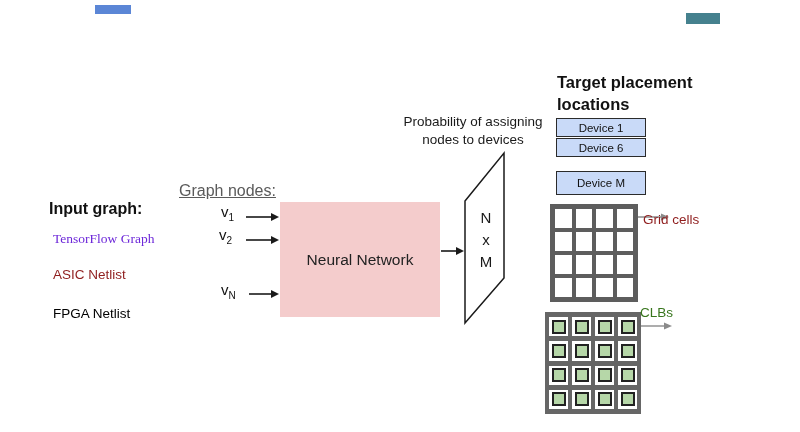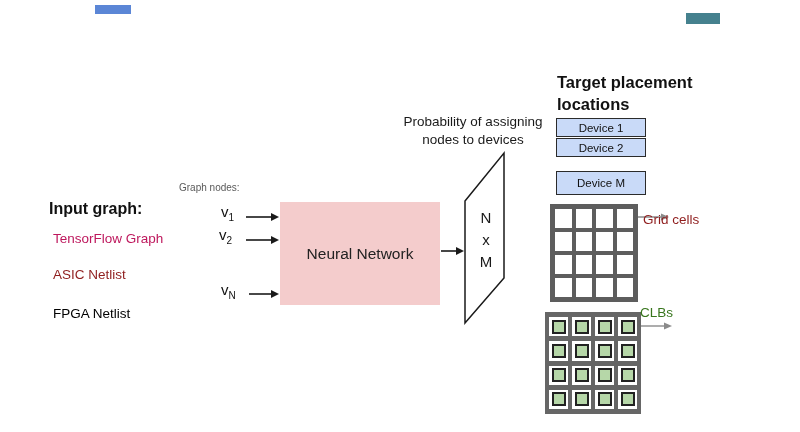--- a/index.html
+++ b/index.html
@@ -7,32 +7,32 @@
           font-family:"Liberation Sans",sans-serif;overflow:hidden;color:#111;}
   .abs{position:absolute;}
   .svg-layer{position:absolute;left:0;top:0;width:800px;height:432px;pointer-events:none;}
 
   .decor-rect{position:absolute;}
   .decor-blue{left:95px;top:5px;width:36px;height:9px;background:#5b86d6;}
   .decor-teal{left:686px;top:13px;width:34px;height:11px;background:#45818e;}
 
   .input-heading{left:49px;top:186px;font-size:16px;font-weight:bold;color:#111;margin-top:14px;}
   .input-item{font-size:13.5px;}
-  .item-tf{left:53px;top:231px;color:#be185d;}
+  .item-tf{left:53px;top:231px;color:#6d28d9;font-family:Liberation Serif, serif;}
   .item-asic{left:53px;top:267px;color:#8f1d1d;}
   .item-fpga{left:53px;top:306px;color:#000000;}
 
-  .graph-nodes-label{left:179px;top:182px;font-size:10px;color:#5a5a5a;}
+  .graph-nodes-label{left:179px;top:182px;font-size:16px;color:#5a5a5a;text-decoration:underline;}
   .vnode{font-size:15px;color:#111;}
   .vnode sub{font-size:10px;}
   .v1{left:221px;top:203px;}
   .v2{left:219px;top:226px;}
   .vN{left:221px;top:281px;}
 
-  .nn-box{left:280px;top:202px;width:160px;height:103px;background:#f4cccc;
+  .nn-box{left:280px;top:202px;width:160px;height:115px;background:#f4cccc;
           display:flex;align-items:center;justify-content:center;
           font-size:15.5px;color:#222;}
 
   .prob-line{width:160px;text-align:center;font-size:13.5px;color:#1a1a1a;}
   .prob-1{left:393px;top:114px;}
   .prob-2{left:393px;top:132px;}
 
   .nxm{left:466px;top:207px;width:40px;text-align:center;font-size:15px;
        line-height:22px;color:#1a1a1a;}
 
@@ -113,21 +113,21 @@
   <div class="abs nxm">
     <div>N</div>
     <div>x</div>
     <div>M</div>
   </div>
 
   <div class="abs target-heading th-1">Target placement</div>
   <div class="abs target-heading th-2">locations</div>
 
   <div class="abs device dev-1">Device 1</div>
-  <div class="abs device dev-2">Device 2</div>
+  <div class="abs device dev-2">Device 6</div>
   <div class="abs device dev-m">Device M</div>
 
   <div class="abs grid-cells">
     <div class="cell"></div>
       <div class="cell"></div>
       <div class="cell"></div>
       <div class="cell"></div>
     <div class="cell"></div>
       <div class="cell"></div>
       <div class="cell"></div>

